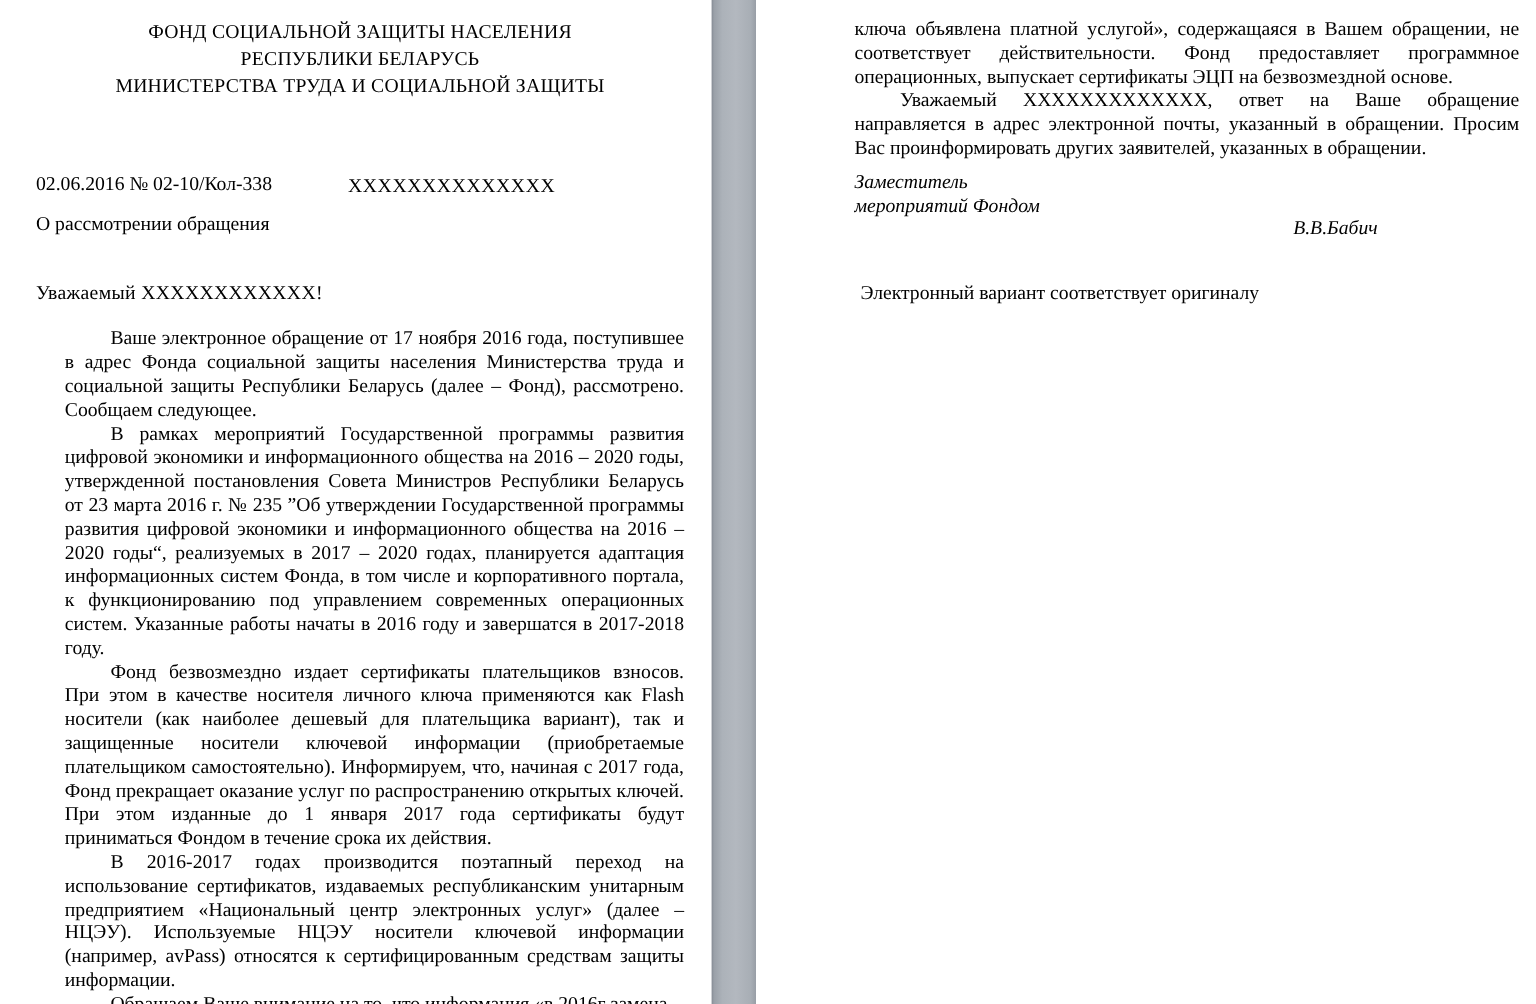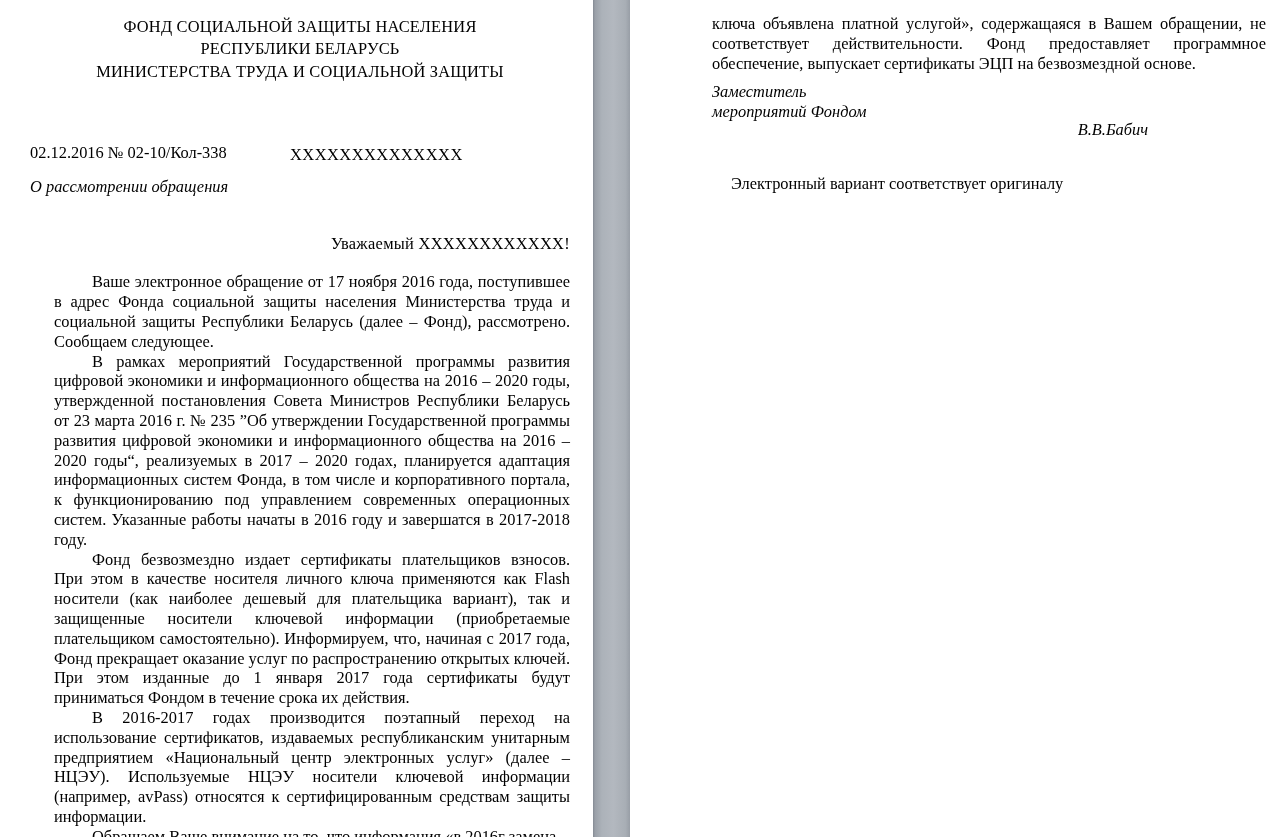--- a/index.html
+++ b/index.html
@@ -57,23 +57,23 @@
     margin-top: 60px;
     height: 21px;
     white-space: nowrap;
   }
   .addressee {
     position: absolute;
     left: 260px;
     top: 2px;
     letter-spacing: 0.5px;
   }
-  .subject { margin-top: 13px; font-style: italic; }
+  .subject { margin-top: 13px; }
   .greeting {
-    text-align: right;
+    text-align: left;
     margin-top: 37px;
     letter-spacing: 0.3px;
   }
   .body-block { margin-top: 19px; margin-left: 24px; }
   .body-par {
     text-align: justify;
     text-indent: 38px;
   }
   .body-par.continuation { text-indent: 0; }
   .sig-row {
@@ -86,21 +86,20 @@
     margin-left: auto;
     margin-right: 118px;
     align-self: flex-end;
     position: relative;
     top: 6px;
     margin-top: 32px;
   }
   .cert-note {
     margin-top: 40px;
     padding-left: 5px;
-    margin-left: 14px;
   }
   .footer-ref {
     position: absolute;
     left: 82px;
     top: 862px;
     font-size: 11px;
     line-height: 15px;
     white-space: nowrap;
     margin-top: 12px;
   }
@@ -111,42 +110,43 @@
 <div class="viewport">
 
   <div class="page page-left">
     <div class="org-header">
       <div>ФОНД СОЦИАЛЬНОЙ ЗАЩИТЫ НАСЕЛЕНИЯ</div>
       <div>РЕСПУБЛИКИ БЕЛАРУСЬ</div>
       <div>МИНИСТЕРСТВА ТРУДА И СОЦИАЛЬНОЙ ЗАЩИТЫ</div>
     </div>
 
     <div class="ref-row">
-      <span>02.12.2016 № 02-10/Кол-338</span>
+      <span>02.06.2016 № 02-10/Кол-338</span>
       <span class="addressee">XXXXXXXXXXXXXX</span>
     </div>
 
     <div class="subject">О рассмотрении обращения</div>
 
     <div class="greeting">Уважаемый XXXXXXXXXXXX!</div>
 
     <div class="body-block">
       <p class="body-par">Ваше электронное обращение от 17 ноября 2016 года, поступившее в адрес Фонда социальной защиты населения Министерства труда и социальной защиты Республики Беларусь (далее – Фонд), рассмотрено. Сообщаем следующее.</p>
       <p class="body-par">В рамках мероприятий Государственной программы развития цифровой экономики и информационного общества на 2016 – 2020 годы, утвержденной постановления Совета Министров Республики Беларусь от 23 марта 2016 г. № 235 ”Об утверждении Государственной программы развития цифровой экономики и информационного общества на 2016 – 2020 годы“, реализуемых в 2017 – 2020 годах, планируется адаптация информационных систем Фонда, в том числе и корпоративного портала, к функционированию под управлением современных операционных систем. Указанные работы начаты в 2016 году и завершатся в 2017-2018 году.</p>
       <p class="body-par">Фонд безвозмездно издает сертификаты плательщиков взносов. При этом в качестве носителя личного ключа применяются как Flash носители (как наиболее дешевый для плательщика вариант), так и защищенные носители ключевой информации (приобретаемые плательщиком самостоятельно). Информируем, что, начиная с 2017 года, Фонд прекращает оказание услуг по распространению открытых ключей. При этом изданные до 1 января 2017 года сертификаты будут приниматься Фондом в течение срока их действия.</p>
       <p class="body-par">В 2016-2017 годах производится поэтапный переход на использование сертификатов, издаваемых республиканским унитарным предприятием «Национальный центр электронных услуг» (далее – НЦЭУ). Используемые НЦЭУ носители ключевой информации (например, avPass) относятся к сертифицированным средствам защиты информации.</p>
       <p class="body-par">Обращаем Ваше внимание на то, что информация «в 2016г замена</p>
     </div>
   </div>
 
   <div class="page-gap"></div>
 
   <div class="page page-right">
     <div>
-      <p class="body-par continuation">ключа объявлена платной услугой», содержащаяся в Вашем обращении, не соответствует действительности. Фонд предоставляет программное обеспечение, выпускает сертификаты ЭЦП на безвозмездной основе.</p>
+      <p class="body-par continuation">ключа объявлена платной услугой», содержащаяся в Вашем обращении, не соответствует действительности. Фонд предоставляет программное операционных, выпускает сертификаты ЭЦП на безвозмездной основе.</p>
+      <p class="body-par">Уважаемый XXXXXXXXXXXXX, ответ на Ваше обращение направляется в адрес электронной почты, указанный в обращении. Просим Вас проинформировать других заявителей, указанных в обращении.</p>
     </div>
 
     <div class="sig-row">
       <div>
         <div>Заместитель</div>
         <div>мероприятий Фондом</div>
       </div>
       <div class="sig-name">В.В.Бабич</div>
     </div>
 

